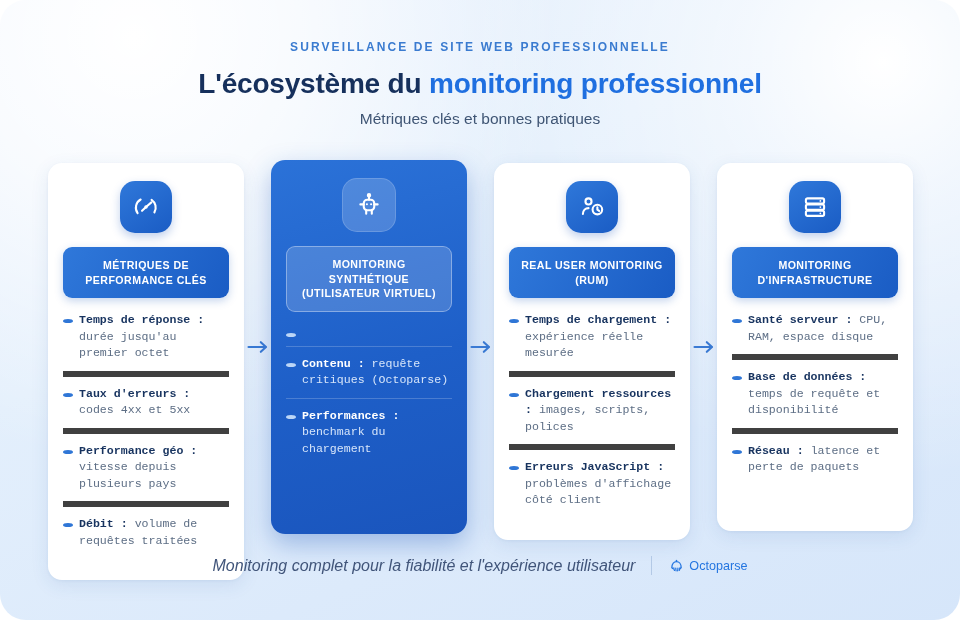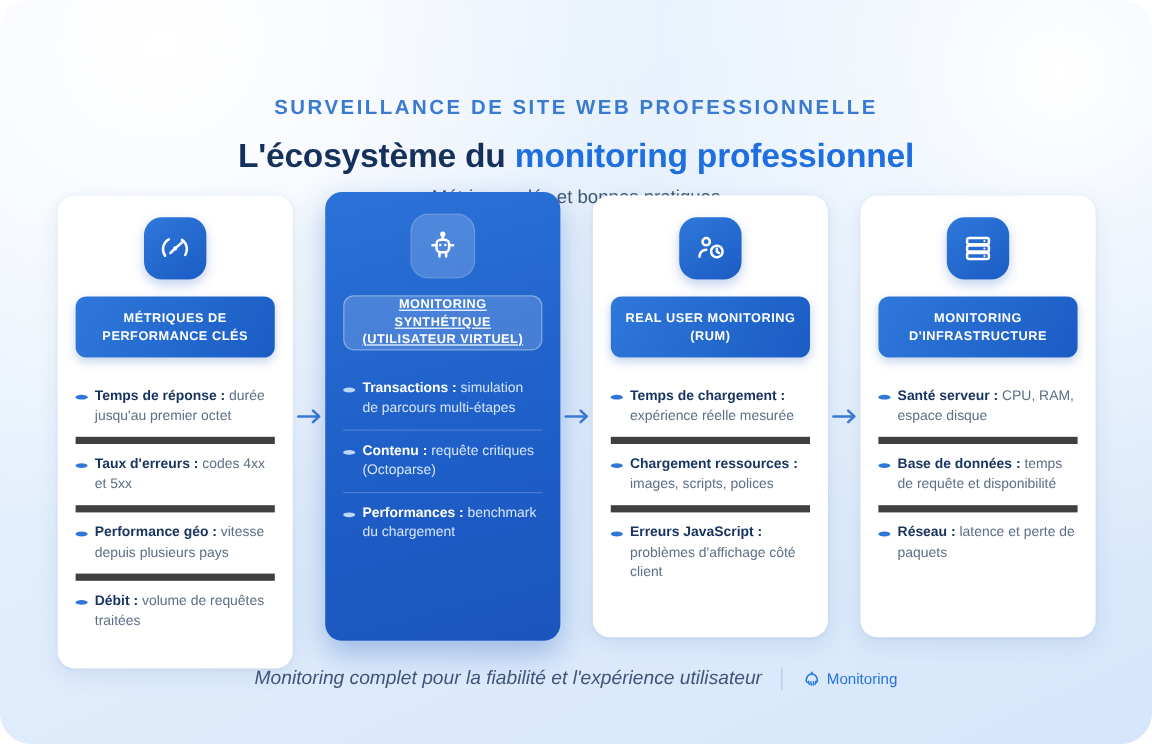--- a/index.html
+++ b/index.html
@@ -25,26 +25,25 @@
       radial-gradient(circle at 92% 10%, #ffffff 0%, rgba(255,255,255,0.55) 14%, rgba(255,255,255,0) 40%),
       linear-gradient(155deg, #eaf2fd 0%, #e3effc 38%, #dceafb 70%, #d6e6fa 100%);
   }
 
   
   .header {
     padding-top: 40px;
     text-align: center;
   }
   .eyebrow {
-    font-size: 17px;
+    font-size: 12px;
     font-weight: bold;
     letter-spacing: 2.1px;
     color: #3a7bd0;
     text-transform: uppercase;
-    margin-top: 40px;
   }
   .title {
     margin-top: 14px;
     font-size: 28px;
     font-weight: bold;
     color: #16305c;
     letter-spacing: -0.2px;
   }
   .title .accent { color: #1f6fe0; }
   .subtitle {
@@ -119,25 +118,24 @@
     letter-spacing: 0.45px;
     line-height: 14.5px;
     text-align: center;
     padding: 11px 6px;
     box-shadow: 0 3px 8px rgba(27,86,185,0.25);
   }
   .featured .badge {
     background: rgba(255,255,255,0.17);
     border: 1px solid rgba(255,255,255,0.35);
     box-shadow: none;
-    padding: 0 6px;
-    text-decoration: underline;
-  }
-
-  .items { margin-top: 20px; }
+    padding: 10px 6px;
+  }
+
+  .items { margin-top: 10px; font-family: Liberation Mono, monospace; }
   .item {
     display: flex;
     align-items: flex-start;
     padding: 9px 0 9px 0;
     border-top: 6px solid #404040;
   }
   .item:first-child { border-top: none; padding-top: 4px; }
   .featured .item { border-top: 1px solid rgba(255,255,255,0.20); }
   .featured .item:first-child { border-top: none; }
 
@@ -258,21 +256,20 @@
               <path d="M9.6 16.5v3M14.4 16.5v3"></path>
               <circle cx="10.2" cy="11.3" r="0.9" fill="#ffffff" stroke="none"></circle>
               <circle cx="13.8" cy="11.3" r="0.9" fill="#ffffff" stroke="none"></circle>
             </svg>
           </span>
         </div>
         <div class="badge">MONITORING SYNTHÉTIQUE (UTILISATEUR VIRTUEL)</div>
         <div class="items">
           <div class="item">
             <span class="bullet"></span>
-            <div class="item-text"><span class="lbl">Transactions :</span><span> simulation de parcours multi-étapes</span></div>
           </div>
           <div class="item">
             <span class="bullet"></span>
             <div class="item-text"><span class="lbl">Contenu :</span><span> requête critiques (Octoparse)</span></div>
           </div>
           <div class="item">
             <span class="bullet"></span>
             <div class="item-text"><span class="lbl">Performances :</span><span> benchmark du chargement</span></div>
           </div>
         </div>
@@ -356,17 +353,17 @@
           <path d="M5.5 14.5C5.5 9.8 8.4 6.5 12 6.5s6.5 3.3 6.5 8" fill="none"></path>
           <path d="M5.5 14.5c0 1.2.6 2 1.6 2"></path>
           <path d="M8.2 15.2c0 1.6.3 2.8.9 3.7"></path>
           <path d="M11 15.6c0 1.8.1 3 .4 3.9"></path>
           <path d="M14 15.6c0 1.8-.1 3-.4 3.9"></path>
           <path d="M16.8 15.2c0 1.6-.3 2.8-.9 3.7"></path>
           <path d="M18.5 14.5c0 1.2-.6 2-1.6 2"></path>
           <path d="M12 4.6v1.5"></path>
         </svg>
       </span>
-      <span class="brand-name">Monitoring</span>
+      <span class="brand-name">Octoparse</span>
     </div>
   </div>
 
 </div>
 
 </body></html>

